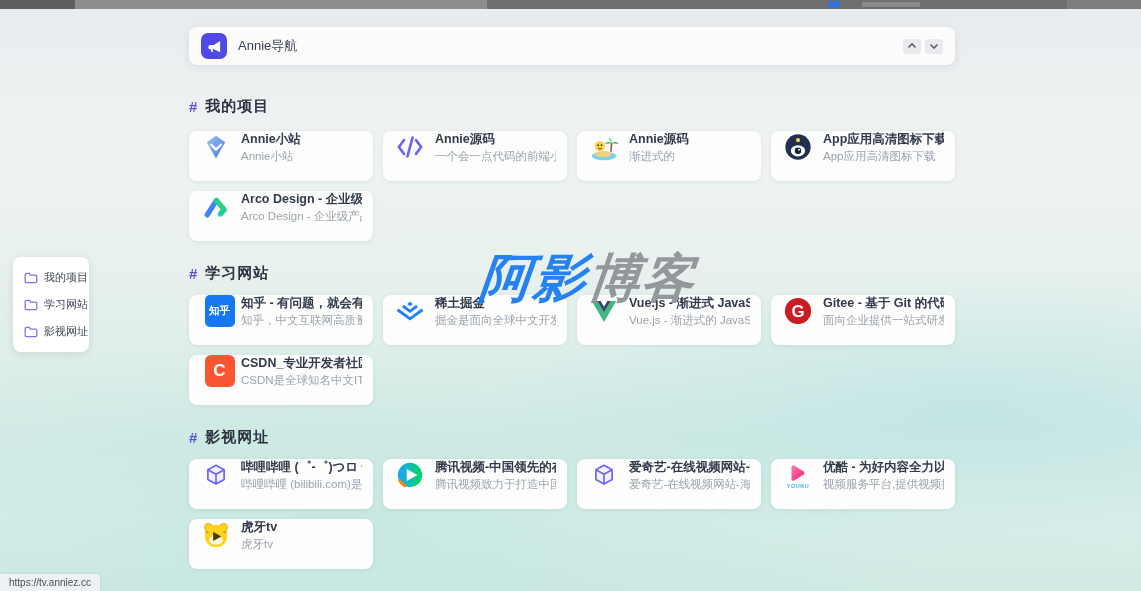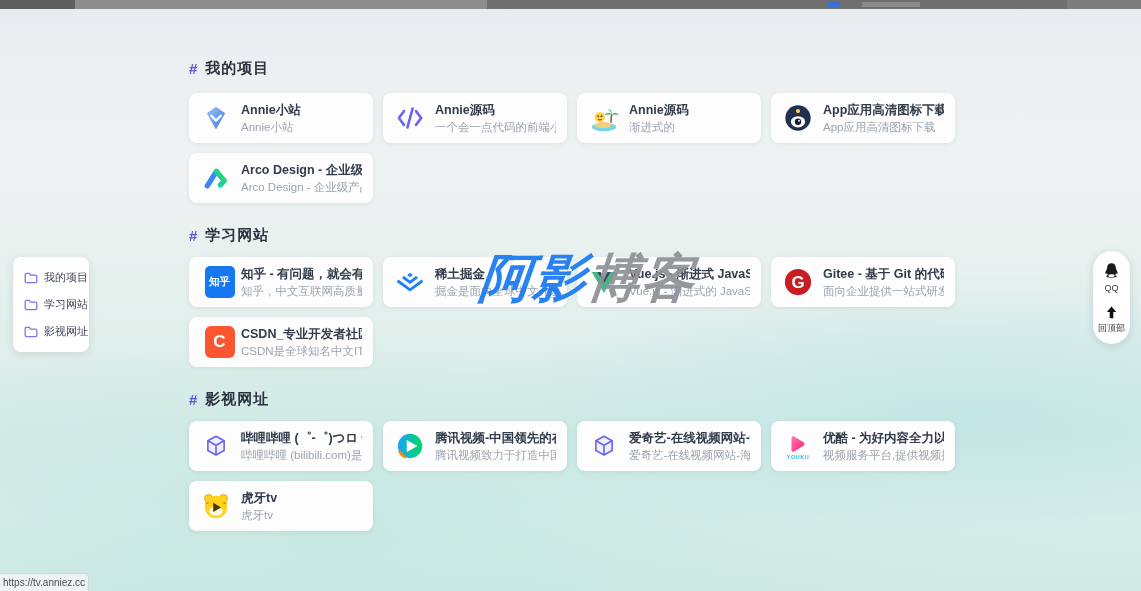--- a/index.html
+++ b/index.html
@@ -32,21 +32,21 @@
   .nav-btns button{width:18px;height:15px;border:none;border-radius:3px;background:#e9ebef;display:flex;align-items:center;justify-content:center;cursor:pointer;padding:0;}
 
   .sec-title{display:flex;align-items:center;gap:8px;}
   .sec-title .hash{font-size:15px;font-weight:700;color:#5b55dd;}
   .sec-title .st{font-size:15px;font-weight:700;color:#2b3240;letter-spacing:1px;}
   .mt-first{margin-top:32px;margin-bottom:15px;}
   .mt-next{margin-top:23px;margin-bottom:12px;}
 
   .cards{display:flex;flex-wrap:wrap;gap:10px;}
   .card{
-    width:184px;height:50px;background:#fdfdfe;border-radius:8px;display:flex;align-items:center;
+    width:184px;height:50px;background:#fdfdfe;border-radius:8px;display:flex;align-items:flex-start;
     padding:0 11px;box-shadow:0 1px 4px rgba(31,45,61,.08);cursor:pointer;
   }
   .ic{width:32px;height:32px;flex-shrink:0;margin-right:9px;display:flex;align-items:center;justify-content:center;flex-direction:column;}
   .ct{display:flex;flex-direction:column;overflow:hidden;}
   .t{font-size:12.5px;font-weight:600;color:#323b49;white-space:nowrap;overflow:hidden;line-height:17px;}
   .s{font-size:11.5px;color:#9aa3ad;white-space:nowrap;overflow:hidden;line-height:15px;margin-top:1px;}
 
   .badge-sq{width:30px;height:46px;border-radius:5px;display:flex;align-items:center;justify-content:center;color:#fff;font-weight:700;margin-left:7px;}
   .zhihu-bg{background:#1677f2;font-size:10.5px;letter-spacing:0;}
   .csdn-bg{background:#fc5531;font-size:17px;border-radius:6px;}
@@ -72,38 +72,58 @@
 
   
   .watermark{position:absolute;left:438px;top:250px;width:300px;text-align:center;pointer-events:none;z-index:6;opacity:.92;}
   .wm-text{font-size:52px;font-weight:800;font-style:italic;transform:skewX(-6deg);line-height:56px;white-space:nowrap;letter-spacing:2px;}
   .wm-blue{color:#1678f2;}
   .wm-gray{color:#8d9094;}
   .wm-domain{font-size:19px;font-weight:800;color:#9aa0a6;letter-spacing:2px;margin-top:-14px;padding-left:62px;}
 
   .status-tip{
     position:absolute;left:0;bottom:0;height:17px;background:#eef2f4;border-top-right-radius:3px;
-    font-size:10px;color:#4a4f54;line-height:17px;padding:0 3px;box-shadow:0 0 2px rgba(0,0,0,.15);
+    font-size:10px;color:#4a4f54;line-height:17px;padding:0 9px;box-shadow:0 0 2px rgba(0,0,0,.15);
   }
 </style>
 </head>
 <body>
 
 <div class="page">
 
   <div class="chrome-strip">
     <div class="seg s1"></div>
     <div class="seg s2"></div>
     <div class="seg s3"></div>
     <div class="seg s4"></div>
     <div class="seg s5"></div>
   </div>
 
   <div class="main">
 
+    <div class="navbar">
+      <span class="nav-logo">
+        <svg width="15" height="15" viewBox="0 0 24 24" fill="#fff">
+            <path d="M21 3v18l-10-4.5H8.6l1.2 4.4H7.2L6 16.5h-.5A3.5 3.5 0 0 1 5.5 9.5H11L21 3z"></path>
+          </svg>
+      </span>
+      <span class="nav-title">Annie导航</span>
+      <span class="nav-btns">
+        <button>
+          <svg width="10" height="8" viewBox="0 0 10 8" fill="none" stroke="#5f6368" stroke-width="1.6">
+              <path d="M1.5 5.5L5 2l3.5 3.5"></path>
+            </svg>
+        </button>
+        <button>
+          <svg width="10" height="8" viewBox="0 0 10 8" fill="none" stroke="#5f6368" stroke-width="1.6">
+              <path d="M1.5 2.5L5 6l3.5-3.5"></path>
+            </svg>
+        </button>
+      </span>
+    </div>
 
     <div class="sec-title mt-first">
       <span class="hash">#</span>
       <span class="st">我的项目</span>
     </div>
     <div class="cards">
       <div class="card">
         <span class="ic">
           <svg width="28" height="28" viewBox="0 0 32 32">
               <defs>
@@ -348,35 +368,20 @@
       <span class="lbl">学习网站</span>
     </div>
     <div class="side-item">
       <svg width="14" height="12" viewBox="0 0 24 20" fill="none" stroke="#7b74f0" stroke-width="2.2">
           <path d="M2 4.5A2.5 2.5 0 0 1 4.5 2H9l2.2 3h8.3A2.5 2.5 0 0 1 22 7.5v8A2.5 2.5 0 0 1 19.5 18h-15A2.5 2.5 0 0 1 2 15.5z"></path>
         </svg>
       <span class="lbl">影视网址</span>
     </div>
   </div>
 
-  <div class="float-pill">
-    <div class="fp-item">
-      <svg width="17" height="19" viewBox="0 0 24 28">
-          <path fill="#1a1a1a" d="M12 2c4 0 6.5 3 6.5 7 0 1 .8 2.5 1.5 4 .8 1.6 1.5 3.6.8 4.3-.5.5-1.4-.2-2-.9-.3 1-.9 2-1.7 2.8.9.3 2.4.9 2.4 1.9 0 1.5-3.4 2.1-7.5 2.1s-7.5-.6-7.5-2.1c0-1 1.5-1.6 2.4-1.9-.8-.8-1.4-1.8-1.7-2.8-.6.7-1.5 1.4-2 .9-.7-.7 0-2.7.8-4.3.7-1.5 1.5-3 1.5-4C5.5 5 8 2 12 2z"></path>
-          <ellipse cx="12" cy="20.2" rx="4.6" ry="2.1" fill="#fff"></ellipse>
-        </svg>
-      <span class="fp-label">QQ</span>
-    </div>
-    <div class="fp-item">
-      <svg width="15" height="15" viewBox="0 0 24 24">
-          <path fill="#111" d="M12 2.5l7.5 8.5h-4.6v10h-5.8v-10H4.5z"></path>
-        </svg>
-      <span class="fp-label">回顶部</span>
-    </div>
-  </div>
 
   <div class="watermark">
     <div class="wm-text"><span class="wm-blue">阿影</span><span class="wm-gray">博客</span></div>
   </div>
 
   <div class="status-tip">https://tv.anniez.cc</div>
 
 </div>
 
 </body></html>

